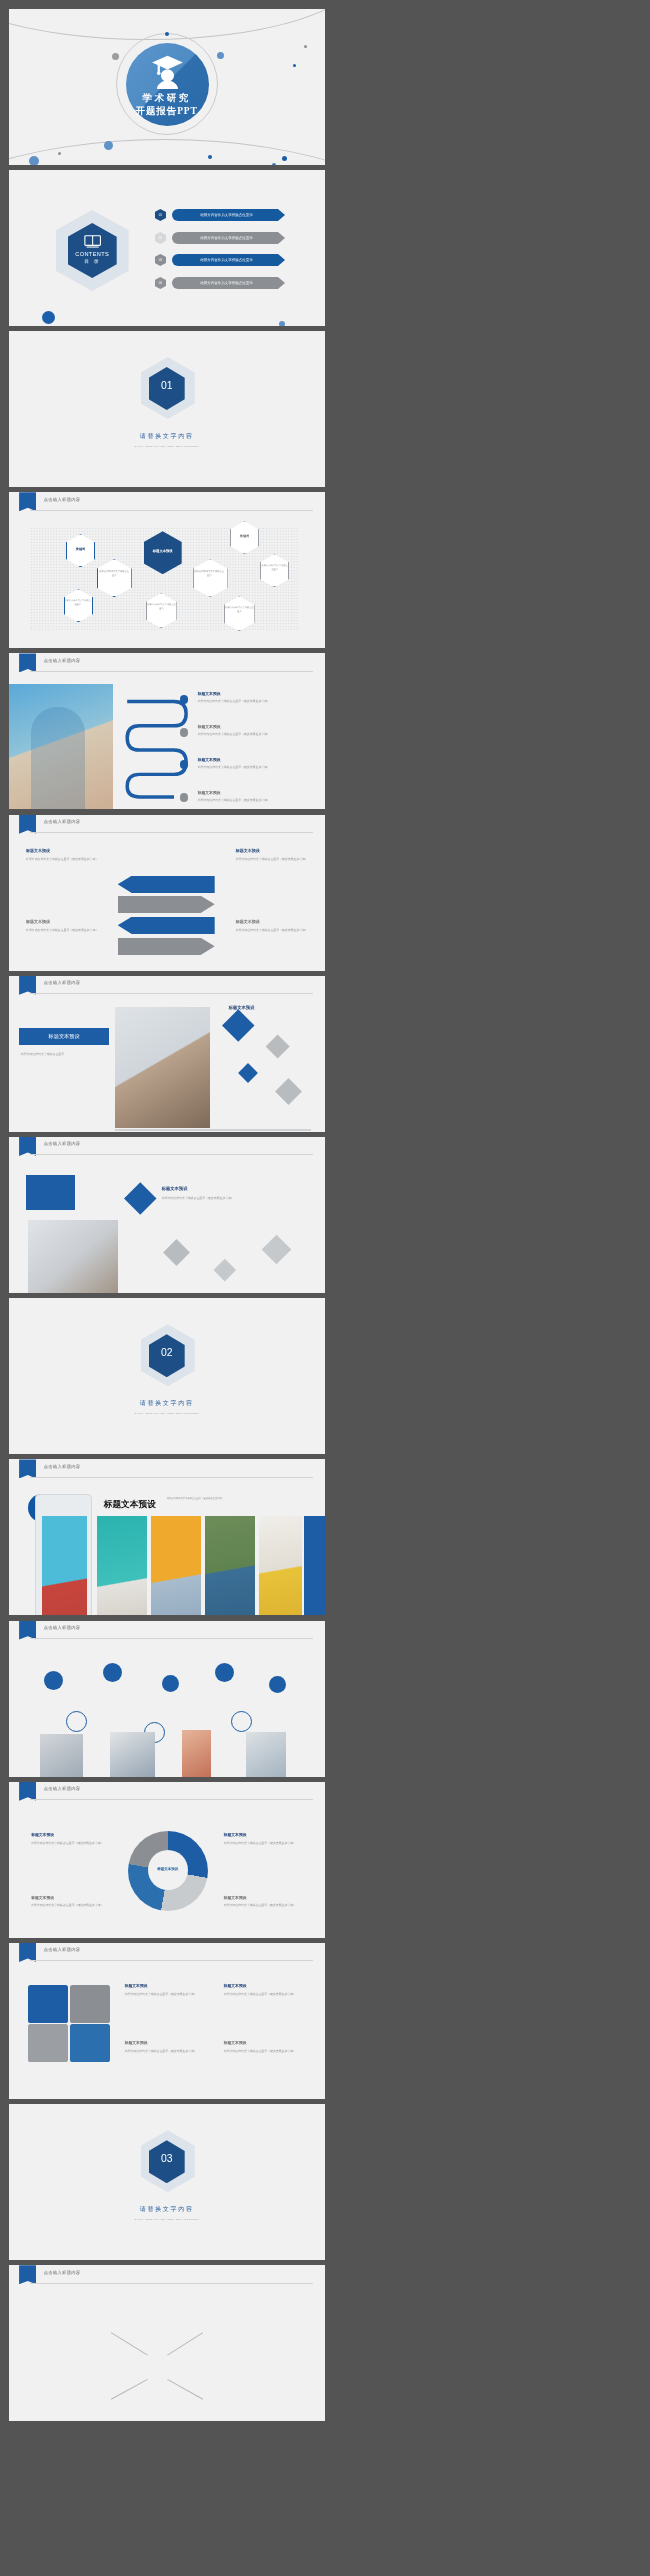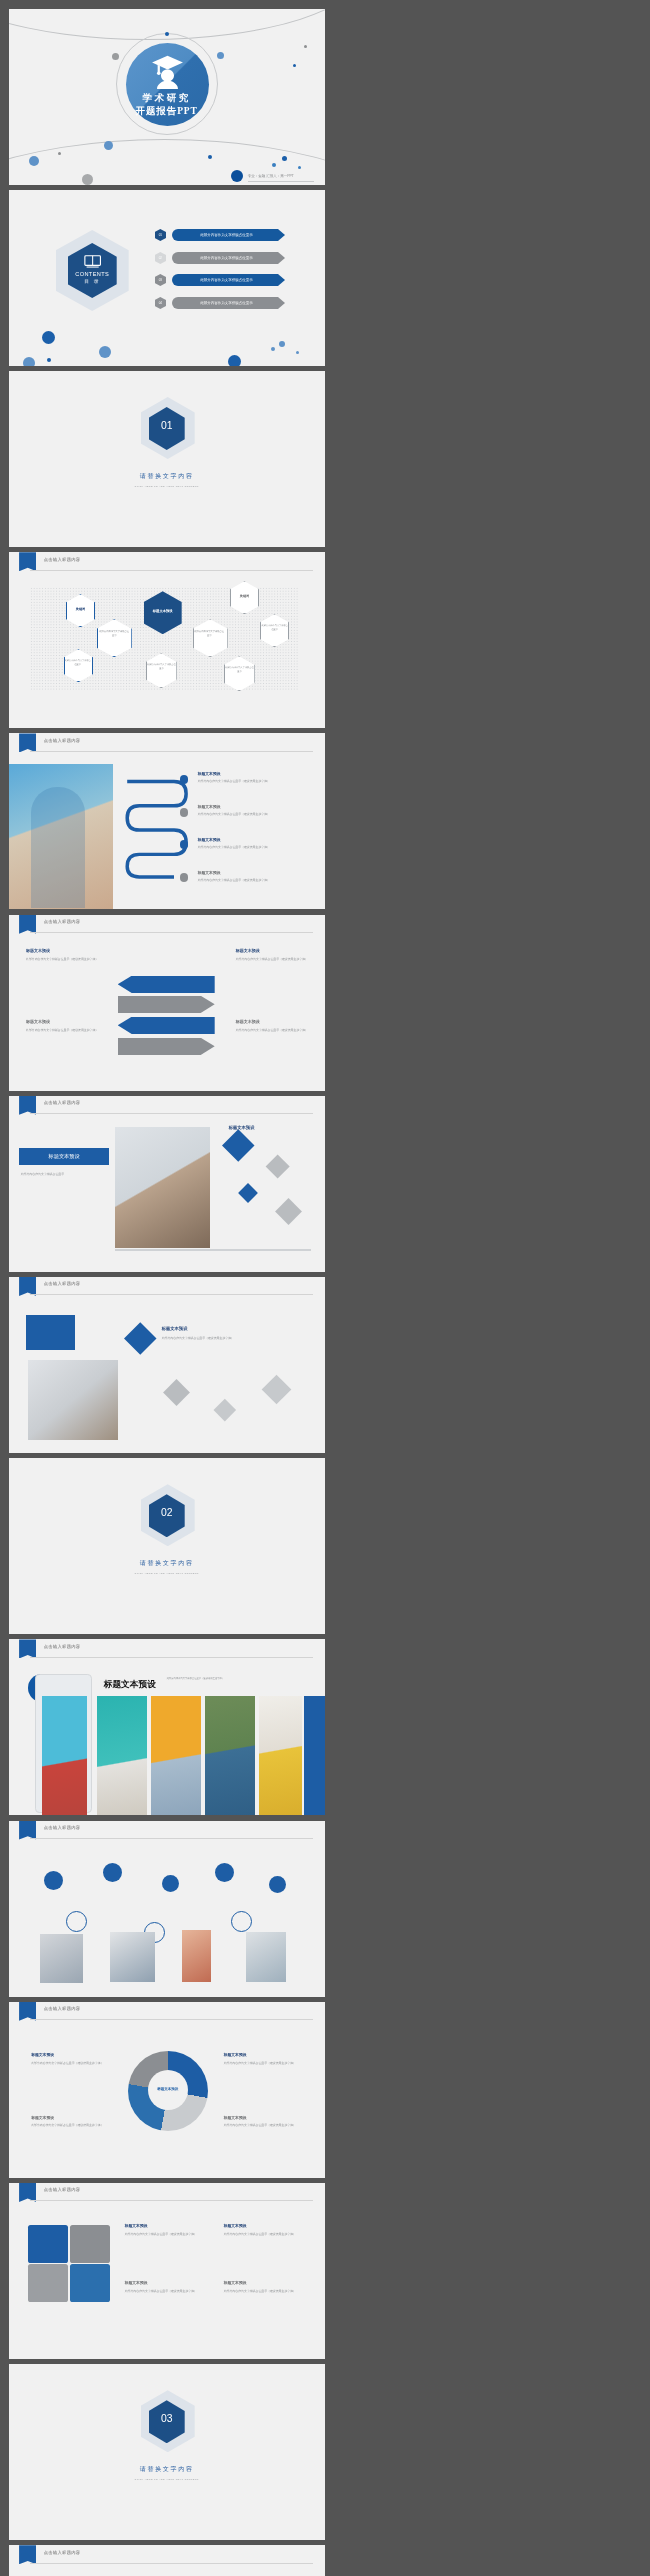--- a/index.html
+++ b/index.html
@@ -6,21 +6,21 @@
   * { box-sizing: border-box; margin:0; padding:0; }
   body {
     width:650px; height:2576px;
     background:#545454;
     font-family:"Liberation Sans","DejaVu Sans",sans-serif;
     overflow:hidden; position:relative;
   }
   .sheet { width:650px; position:relative; }
   .grid { display:flex; flex-wrap:wrap; gap:5.2px 5.2px; padding:8.7px 8.7px 0 8.7px; }
   .slide {
-    width:316px; height:176px; background:#f1f1f1; position:relative; overflow:hidden;
+    width:316px; height:156px; background:#f1f1f1; position:relative; overflow:hidden;
     flex:0 0 316px;
   }
   .hdr-tab { position:absolute; top:0; left:10.4px; width:17.3px; height:19px; background:#1c5da5;
              clip-path:polygon(0 0,100% 0,100% 100%,50% 82%,0 100%); }
   .hdr-line { position:absolute; top:17.3px; left:21px; right:12px; height:0.9px; background:#d3d3d3; }
   .hdr-txt { position:absolute; top:4.3px; left:35px; font-size:4.3px; color:#6a6a6a; letter-spacing:0.3px;}
   .ftr { position:absolute; bottom:3.5px; right:7px; font-size:3.8px; color:#9a9a9a;}
   
   .hexo { position:absolute; background:#1d4f86;
           clip-path:polygon(50% 0,100% 25%,100% 75%,50% 100%,0 75%,0 25%); }

